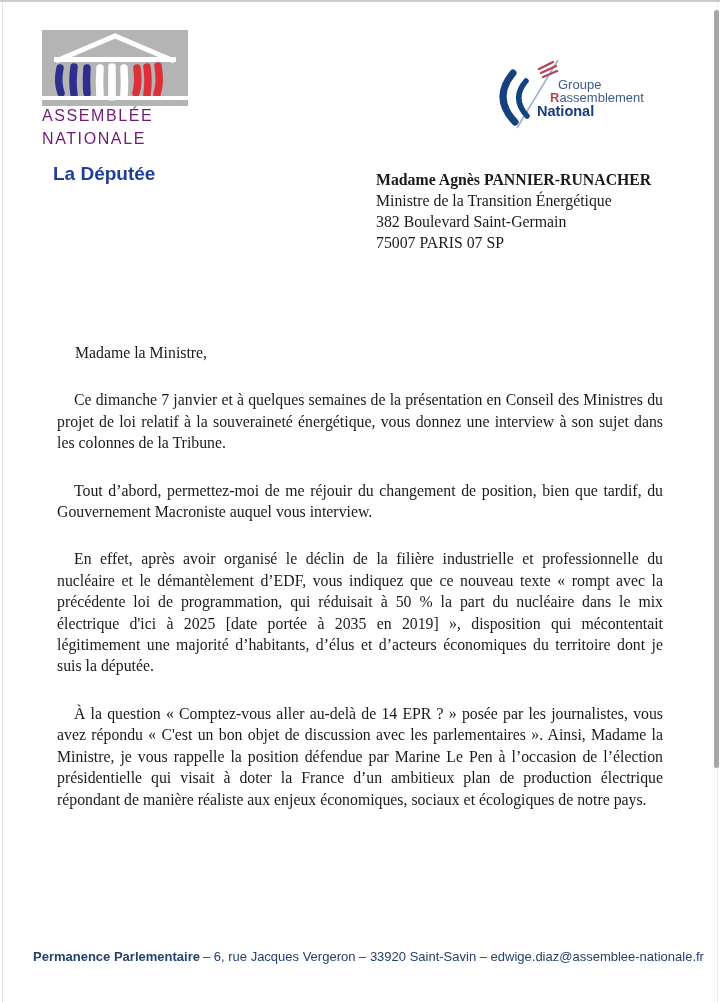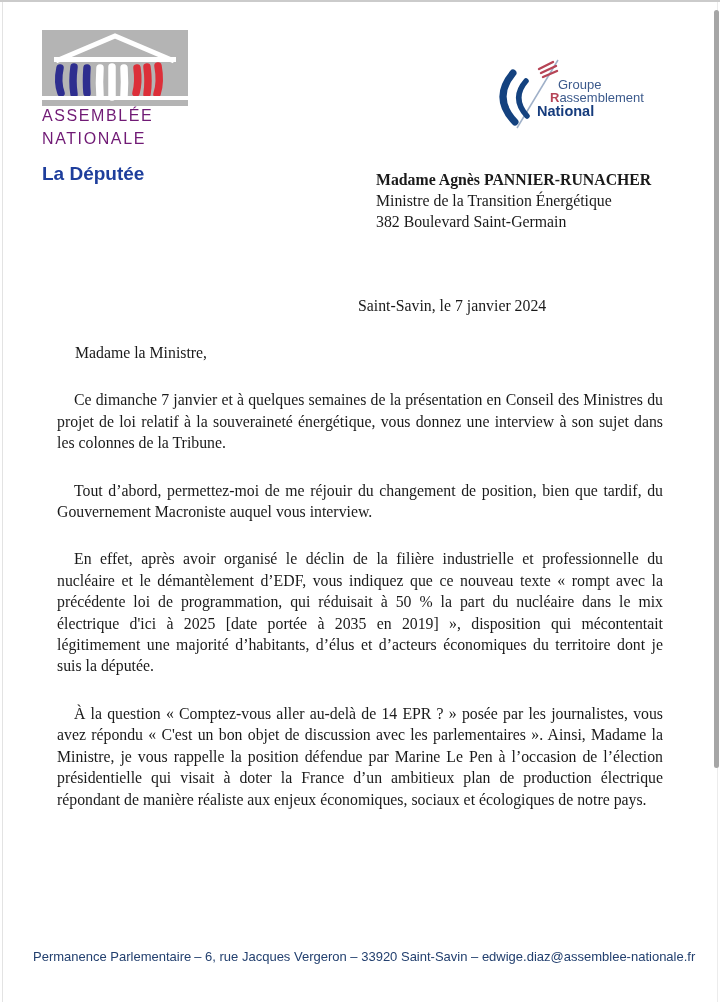--- a/index.html
+++ b/index.html
@@ -16,21 +16,21 @@
   .edge-left{position:absolute;left:2px;top:0;width:1px;height:100%;background:#e3e3e3;}
   
   .an-logo{position:absolute;left:42px;top:28px;width:150px;}
   .an-wordmark{
     position:absolute;left:0;top:74px;width:146px;
     font-family:"Liberation Sans","DejaVu Sans",sans-serif;
     font-size:16px;line-height:23px;letter-spacing:1.6px;
     color:#701a75;font-weight:400;white-space:nowrap;
   }
   .an-role{
-    position:absolute;left:0;top:133px;
+    position:absolute;left:11px;top:133px;
     font-family:"Liberation Sans","DejaVu Sans",sans-serif;
     font-size:19px;font-weight:bold;color:#1e3e9c;white-space:nowrap;
   }
   
   .rn-logo{position:absolute;left:490px;top:52px;width:210px;height:80px;}
   .rn-svg{position:absolute;left:0;top:0;}
   .rn-text{
     position:absolute;left:47px;top:24px;
     font-family:"Liberation Sans","DejaVu Sans",sans-serif;
     line-height:13.4px;white-space:nowrap;
@@ -48,21 +48,21 @@
   .body p{margin:0 0 26px 0;font-size:15.8px;line-height:21.4px;text-align:justify;}
   .subject{font-weight:bold;text-align:left !important;margin-bottom:27px !important;}
   .salutation{text-indent:18px;text-align:left !important;}
   .para{text-indent:17px;}
   
   .footer{
     position:absolute;left:33px;top:947px;width:660px;
     font-family:"Liberation Sans","DejaVu Sans",sans-serif;
     font-size:13px;color:#23406f;white-space:nowrap;
   }
-  .footer .f-bold{font-weight:normal;margin-right:3px;}
+  .footer .f-bold{font-weight:bold;margin-right:3px;}
   
   .scroll-track{position:absolute;right:2px;top:0;width:1px;height:100%;background:#ececec;}
   .scroll-thumb{position:absolute;right:1px;top:8px;width:5px;height:758px;background:#a6a6a6;border-radius:3px;}
 </style>
 </head>
 <body>
 
 <div class="page">
   <div class="edge-left"></div>
 
@@ -112,23 +112,23 @@
       <div class="rn-l1">Groupe</div>
       <div class="rn-l2"><span class="rn-r">R</span><span>assemblement</span></div>
       <div class="rn-l3">National</div>
     </div>
   </div>
 
   <div class="recipient">
     <div class="r-name">Madame Agnès PANNIER-RUNACHER</div>
     <div>Ministre de la Transition Énergétique</div>
     <div>382 Boulevard Saint-Germain</div>
+    <div>75007 PARIS 07 SP</div>
   </div>
 
-  <div class="dateline">Saint-Savin, le 7 janvier 2024</div>
 
   <div class="body">
     <p class="salutation">Madame la Ministre,</p>
     <p class="para">Ce dimanche 7 janvier et à quelques semaines de la présentation en Conseil des Ministres du projet de loi relatif à la souveraineté énergétique, vous donnez une interview à son sujet dans les colonnes de la Tribune.</p>
     <p class="para">Tout d’abord, permettez-moi de me réjouir du changement de position, bien que tardif, du Gouvernement Macroniste auquel vous interview.</p>
     <p class="para">En effet, après avoir organisé le déclin de la filière industrielle et professionnelle du nucléaire et le démantèlement d’EDF, vous indiquez que ce nouveau texte « rompt avec la précédente loi de programmation, qui réduisait à 50 % la part du nucléaire dans le mix électrique d'ici à 2025 [date portée à 2035 en 2019] », disposition qui mécontentait légitimement une majorité d’habitants, d’élus et d’acteurs économiques du territoire dont je suis la députée.</p>
     <p class="para">À la question « Comptez-vous aller au-delà de 14 EPR ? » posée par les journalistes, vous avez répondu « C'est un bon objet de discussion avec les parlementaires ». Ainsi, Madame la Ministre, je vous rappelle la position défendue par Marine Le Pen à l’occasion de l’élection présidentielle qui visait à doter la France d’un ambitieux plan de production électrique répondant de manière réaliste aux enjeux économiques, sociaux et écologiques de notre pays.</p>
   </div>
 
   <div class="footer">

